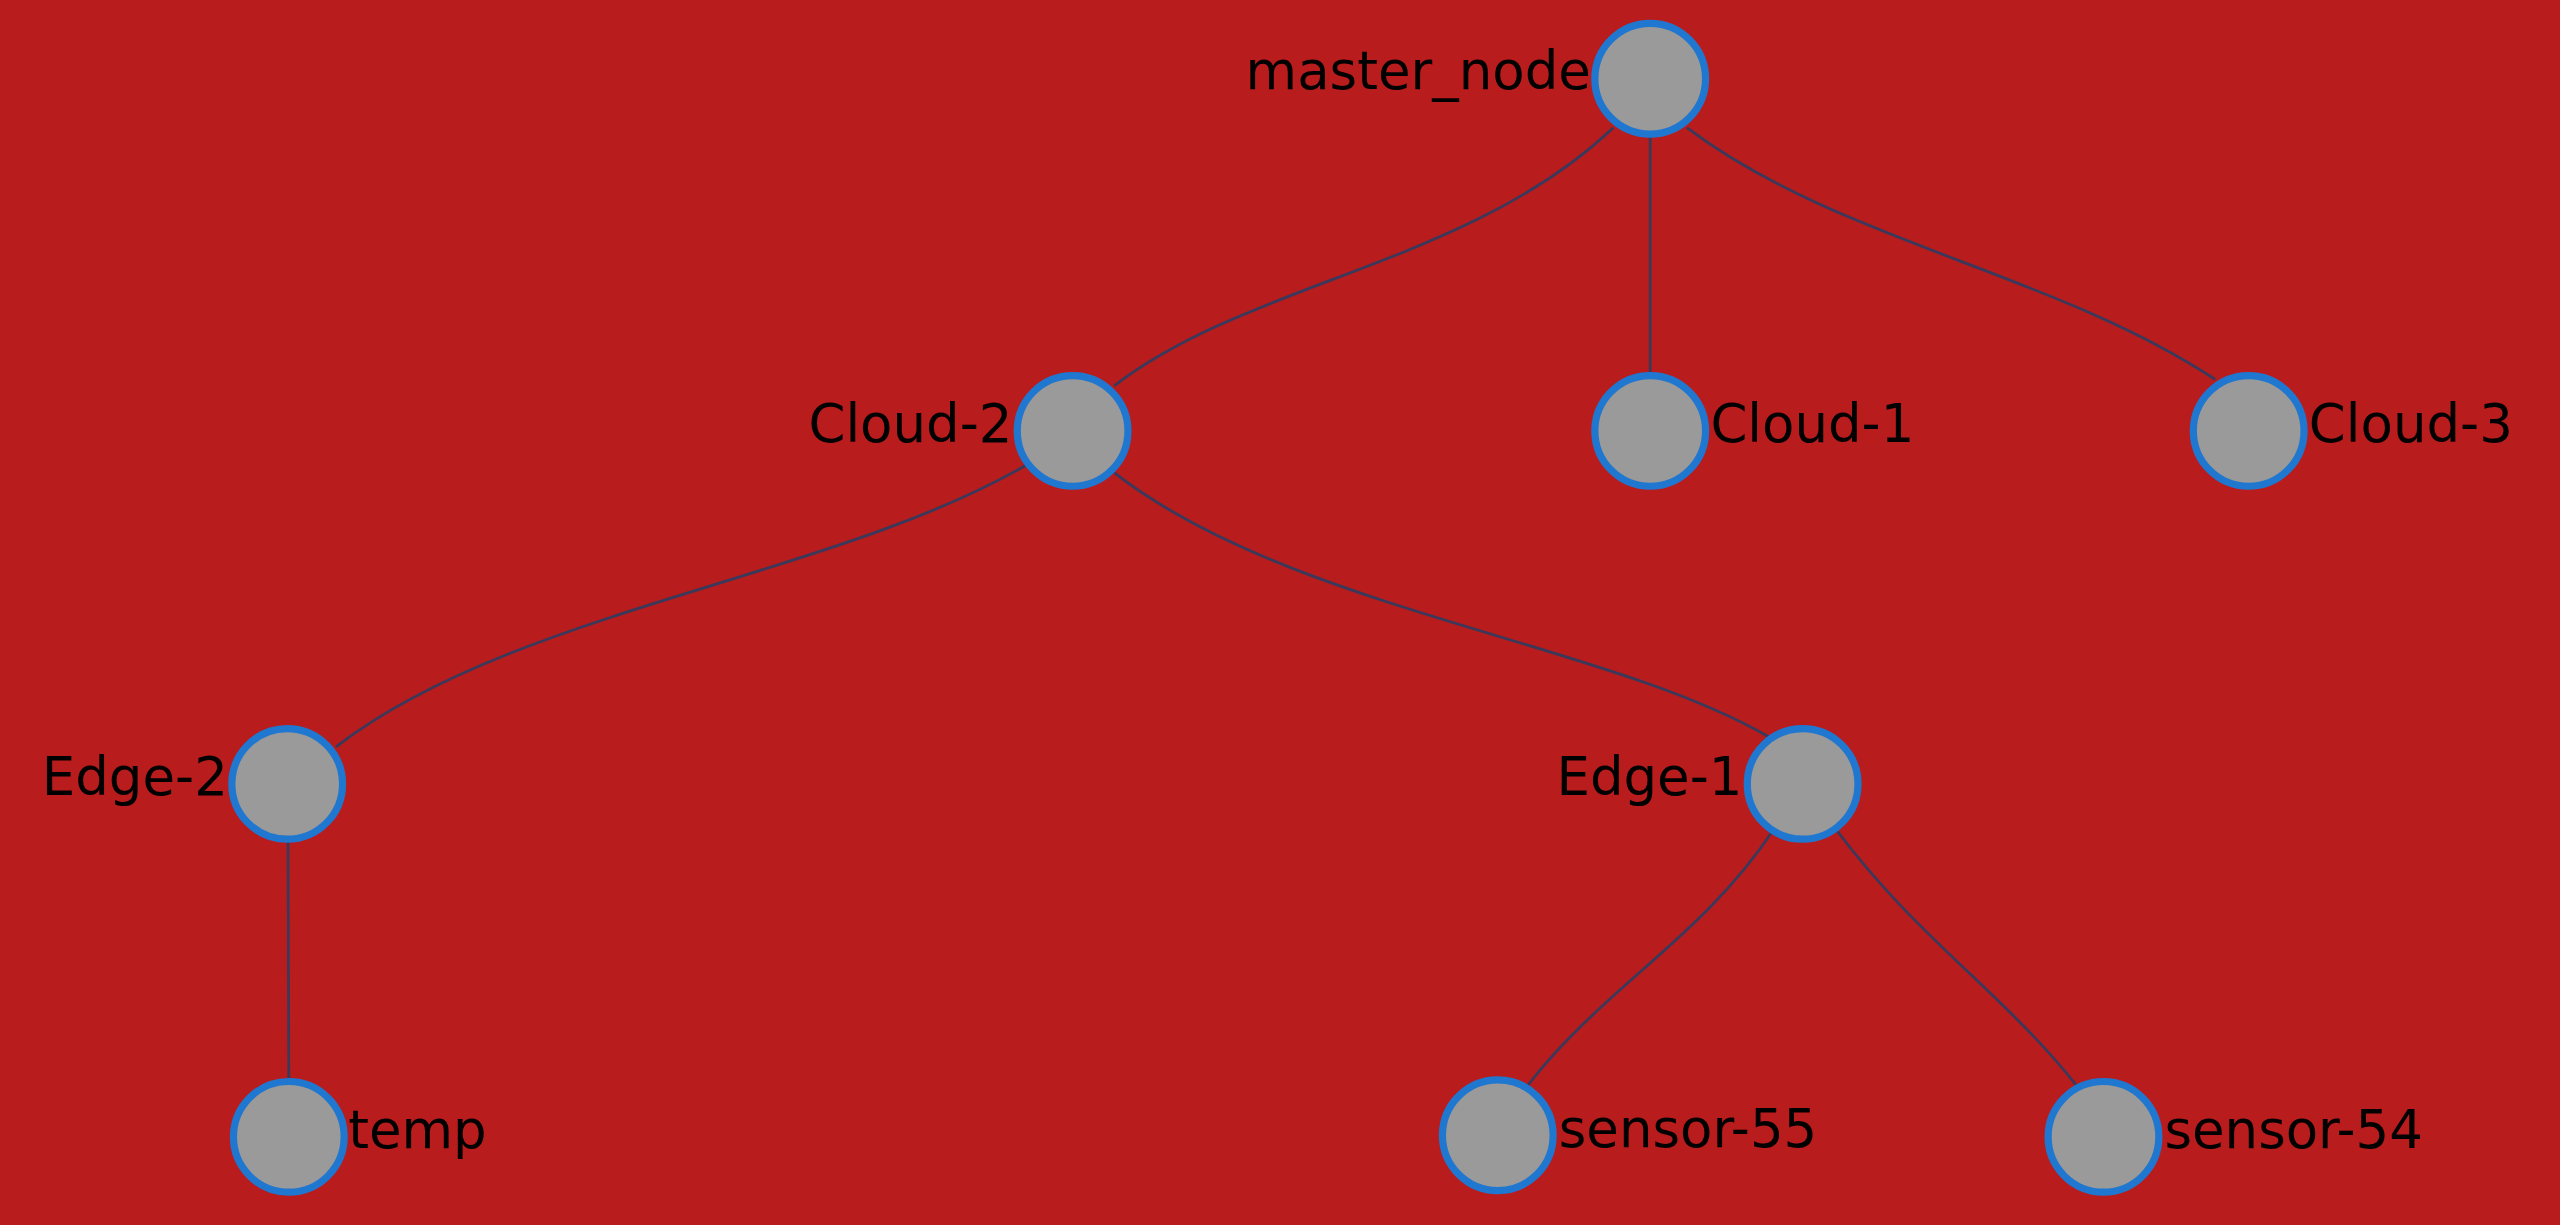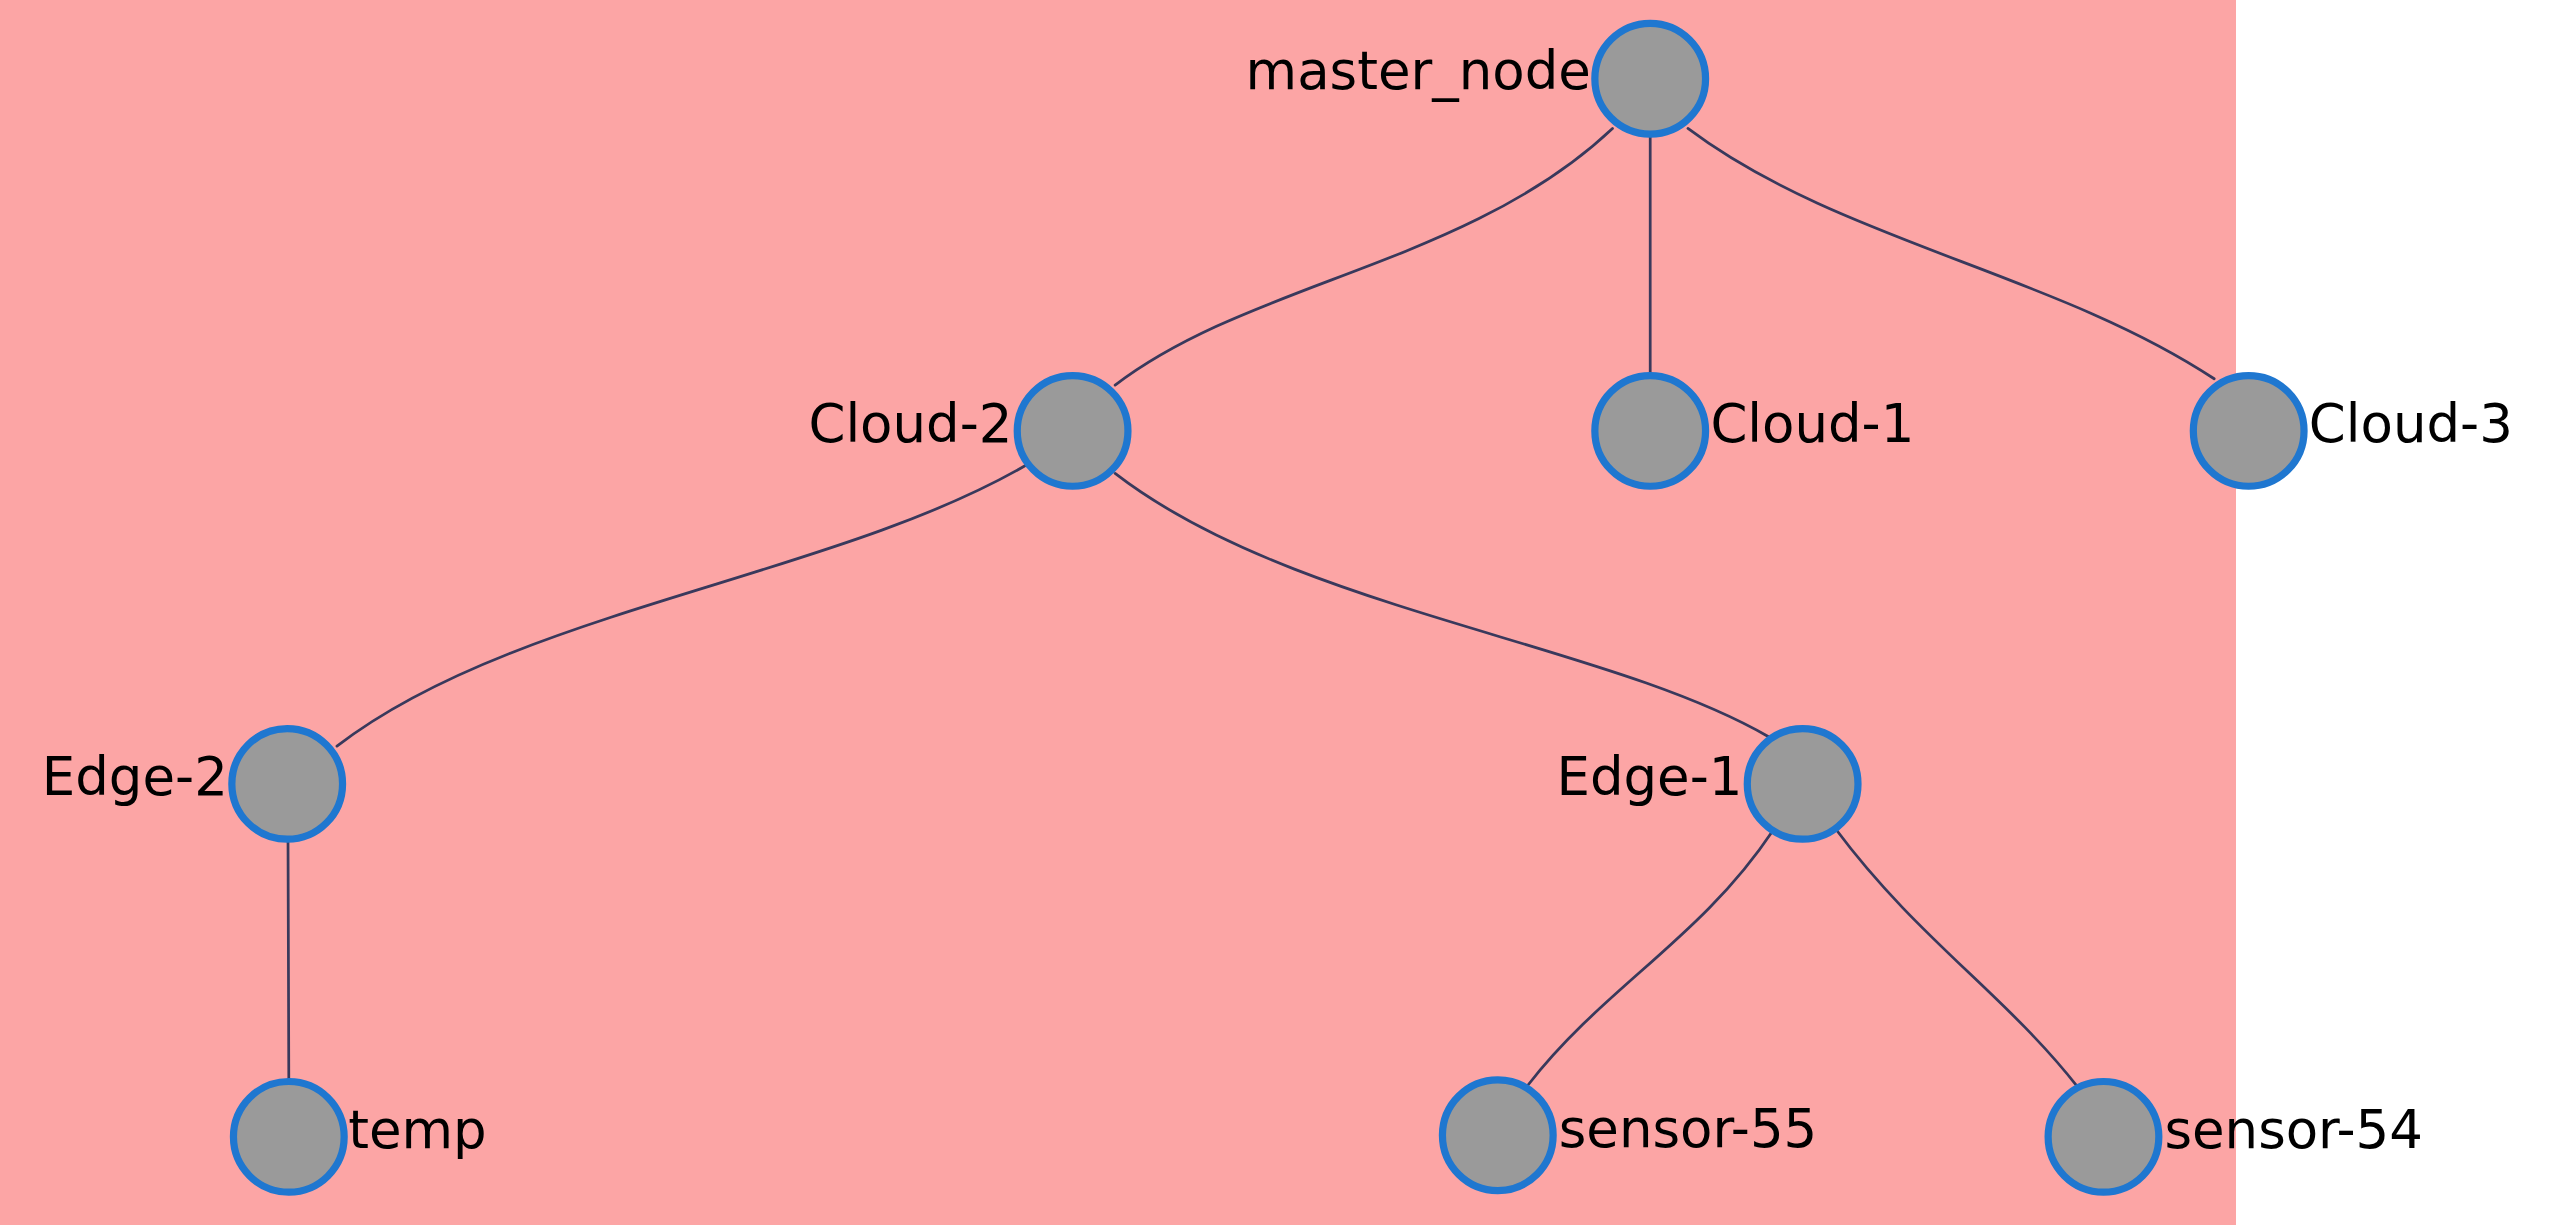--- a/index.html
+++ b/index.html
@@ -9,23 +9,23 @@
     background: #ffffff;
   }
   body {
     width: 2576px;
     height: 1226px;
     overflow: hidden;
     font-family: "DejaVu Sans", "Liberation Sans", sans-serif;
   }
   #graph-root {
     position: relative;
-    width: 2236px;
+    width: 2560px;
     height: 1226px;
-    background: #fca5a5;
+    background: #b91c1c;
   }
   #graph-svg {
     position: absolute;
     top: 0;
     left: 0;
     width: 2576px;
     height: 1226px;
     display: block;
   }
   .graph-edge {

